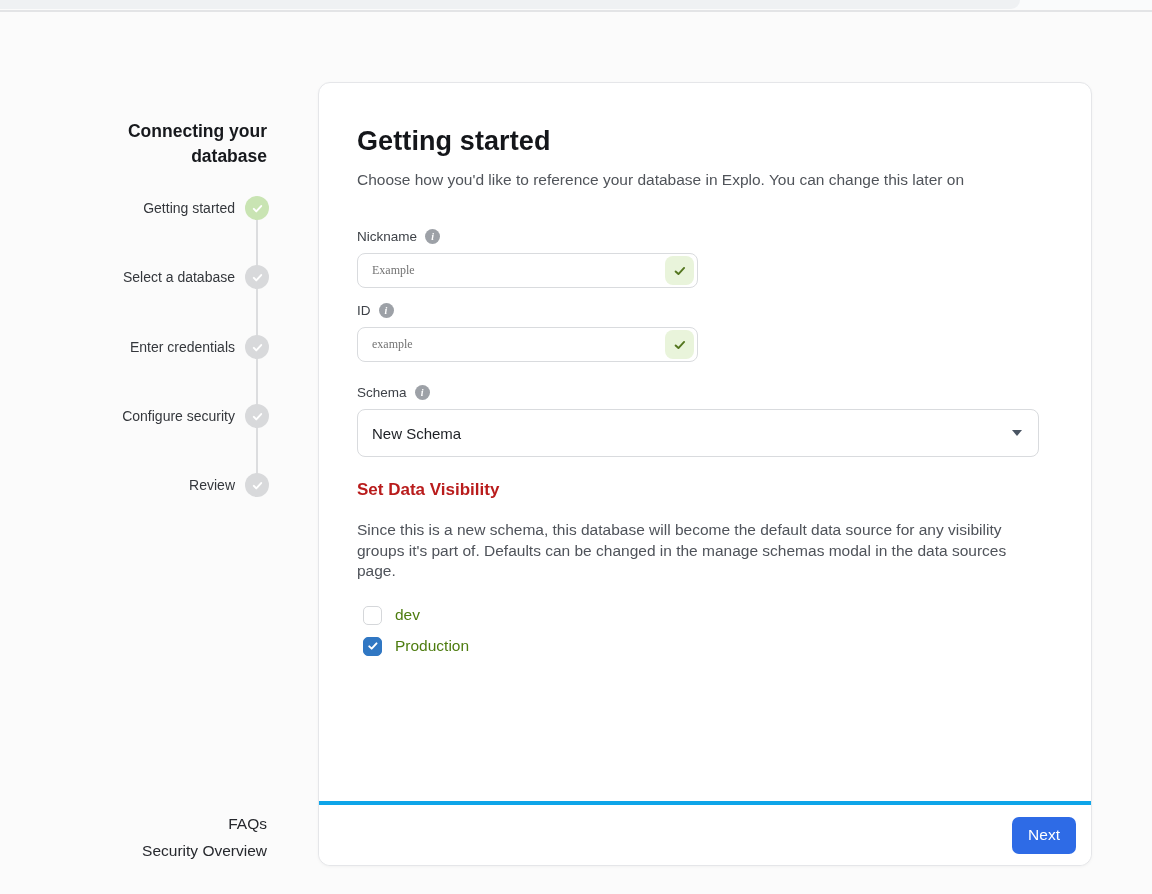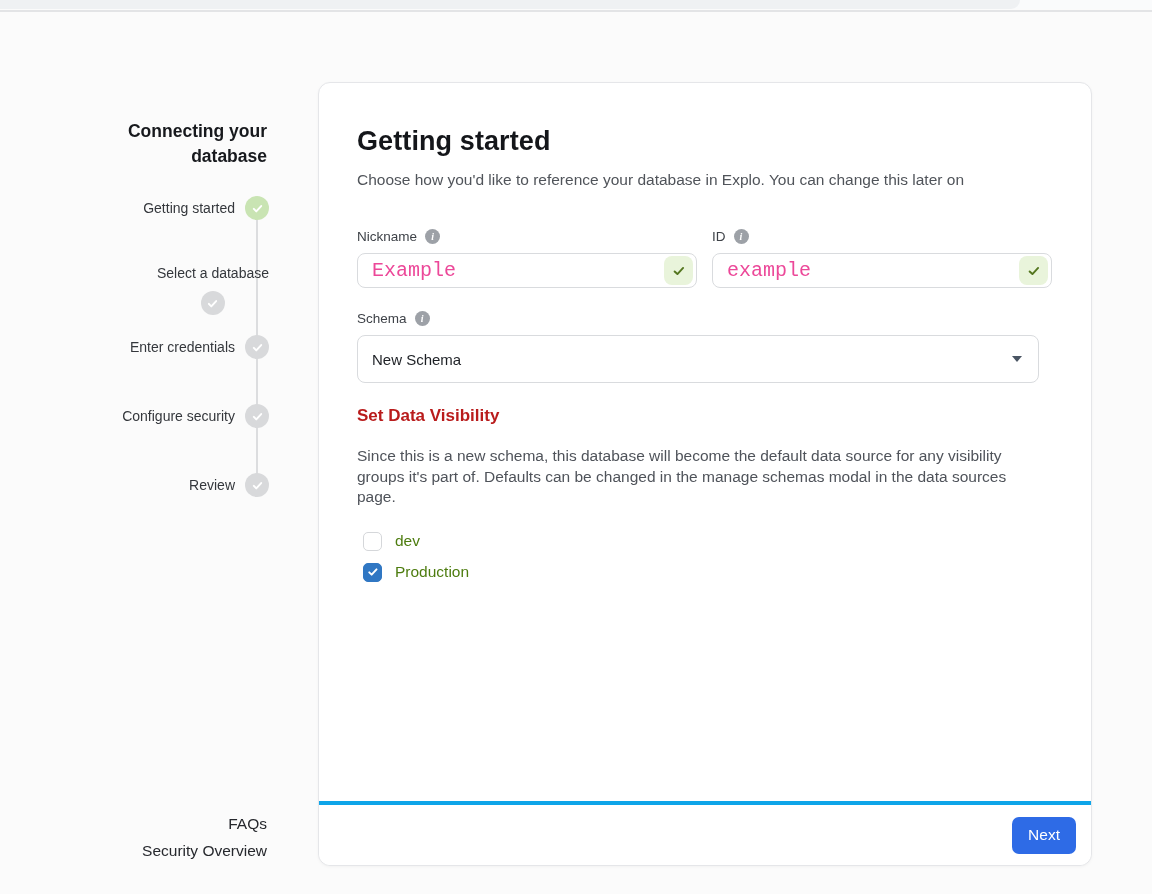--- a/index.html
+++ b/index.html
@@ -38,36 +38,36 @@
   
   .card {
     position:absolute; left:318px; top:82px; width:774px; height:784px;
     background:#ffffff; border:1px solid #e5e6e9; border-radius:12px;
     box-shadow:0 1px 3px rgba(0,0,0,0.04);
   }
   .card-body { position:absolute; top:0; left:0; right:0; height:719px; padding:40px 39px 0 38px; overflow:hidden; }
   .card-title { font-size:27px; line-height:32px; font-weight:600; color:#14161a; margin-top:2px; letter-spacing:0.1px; }
   .card-subtitle { margin-top:13px; font-size:15.5px; line-height:20px; color:#50545a; }
 
-  .field-grid { display:flex; gap:15px; margin-top:39px; }
+  .field-grid { display:flex; gap:15px; margin-top:39px;flex-direction:column; }
   .field { width:341px; }
   .field-label { display:flex; align-items:center; gap:8px; font-size:13.5px; color:#3e4248; height:15px; }
   .info-icon {
     width:15px; height:15px; border-radius:50%; background:#9da1a7; color:#fff;
     display:inline-flex; align-items:center; justify-content:center;
     font-size:10px; font-weight:700; font-family:"Liberation Serif", serif; font-style:italic;
     flex:0 0 auto;
   }
   .input-box {
     margin-top:9px; height:35px; border:1px solid #d9dbde; border-radius:8px; background:#fff;
     display:flex; align-items:center; justify-content:space-between; padding:0 3px 0 0;
   }
   .input-box input {
     border:none; outline:none; background:transparent; flex:1;
-    font-size:20px; color:#ec4899; padding:0 8px 0 14px; font-family:Liberation Mono, monospace; height:100%;
+    font-size:12px; color:#737373; padding:0 8px 0 14px; font-family:Liberation Serif, serif; height:100%;
   }
   .valid-badge {
     width:29px; height:29px; border-radius:8px; background:#e9f4db;
     display:flex; align-items:center; justify-content:center; flex:0 0 auto;
   }
   .valid-badge svg { width:14px; height:14px; }
 
   .schema-label { margin-top:23px; }
   .select-box {
     margin-top:9px; width:682px; height:48px; border:1px solid #d9dbde; border-radius:8px; background:#fff;
@@ -116,21 +116,21 @@
   <div class="step-line"></div>
 
   <div class="step complete" style="top:196px;">
     <span class="step-label">Getting started</span>
     <span class="step-dot">
       <svg viewBox="0 0 16 16">
           <path d="M3.5 8.5l3 3 6-6.5" fill="none" stroke="#ffffff" stroke-width="2.4" stroke-linecap="round" stroke-linejoin="round"></path>
         </svg>
     </span>
   </div>
-  <div class="step" style="top:265px;flex-direction:column;">
+  <div class="step" style="top:265px;">
     <span class="step-label">Select a database</span>
     <span class="step-dot">
       <svg viewBox="0 0 16 16">
           <path d="M3.5 8.5l3 3 6-6.5" fill="none" stroke="#ffffff" stroke-width="2.4" stroke-linecap="round" stroke-linejoin="round"></path>
         </svg>
     </span>
   </div>
   <div class="step" style="top:335px;">
     <span class="step-label">Enter credentials</span>
     <span class="step-dot">

